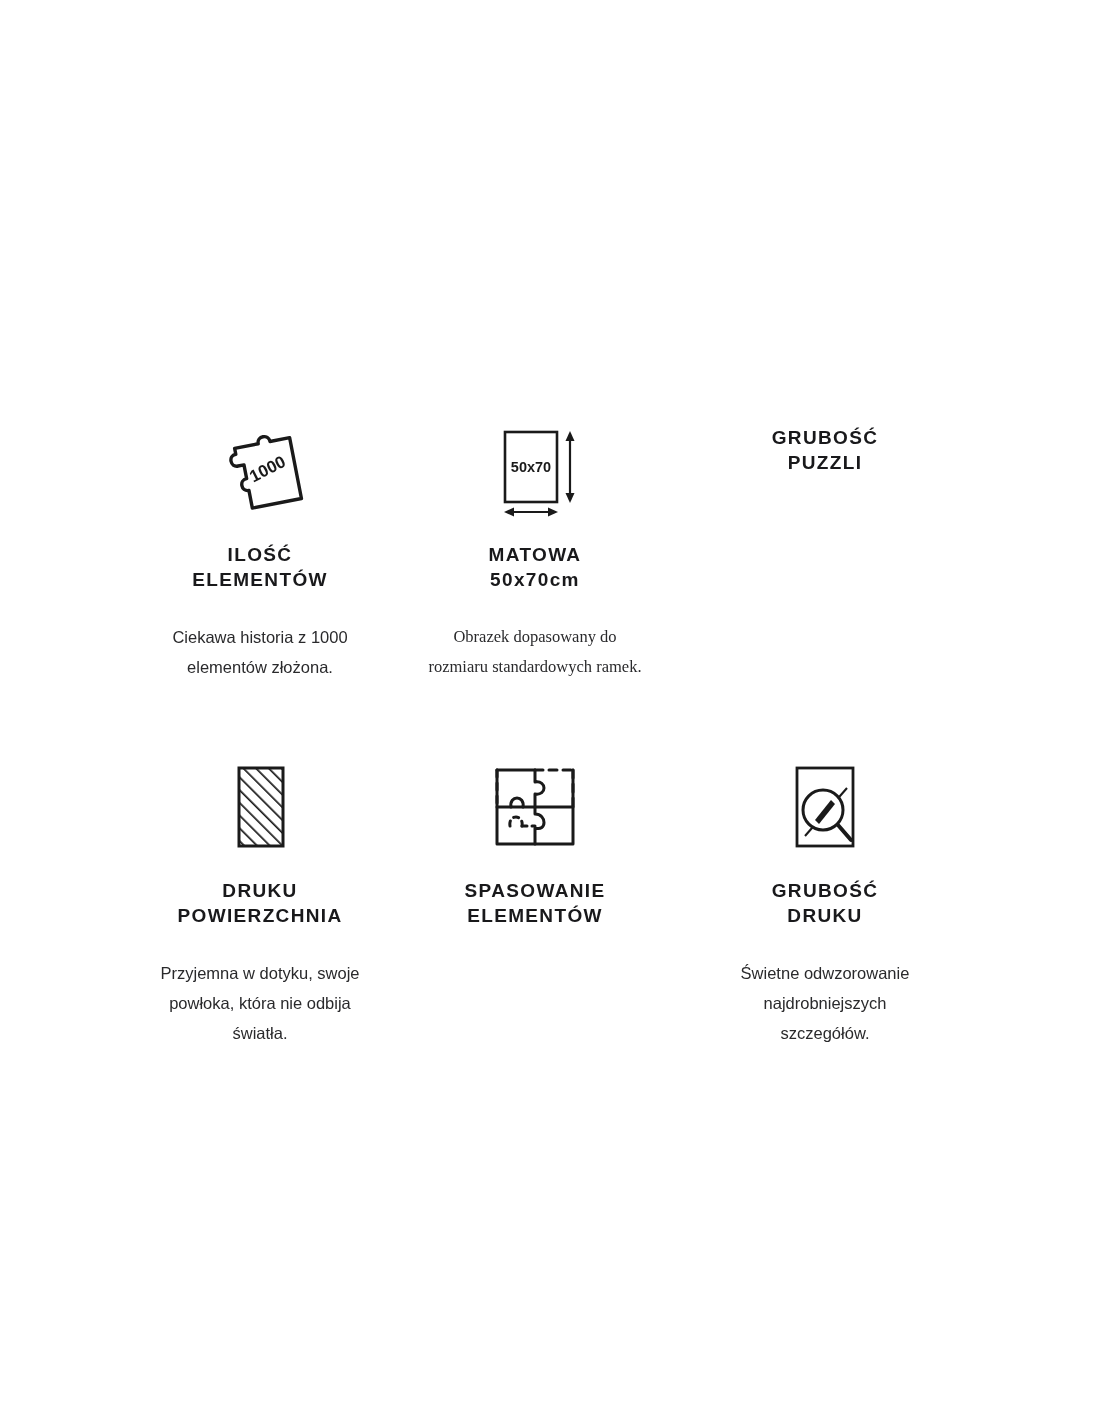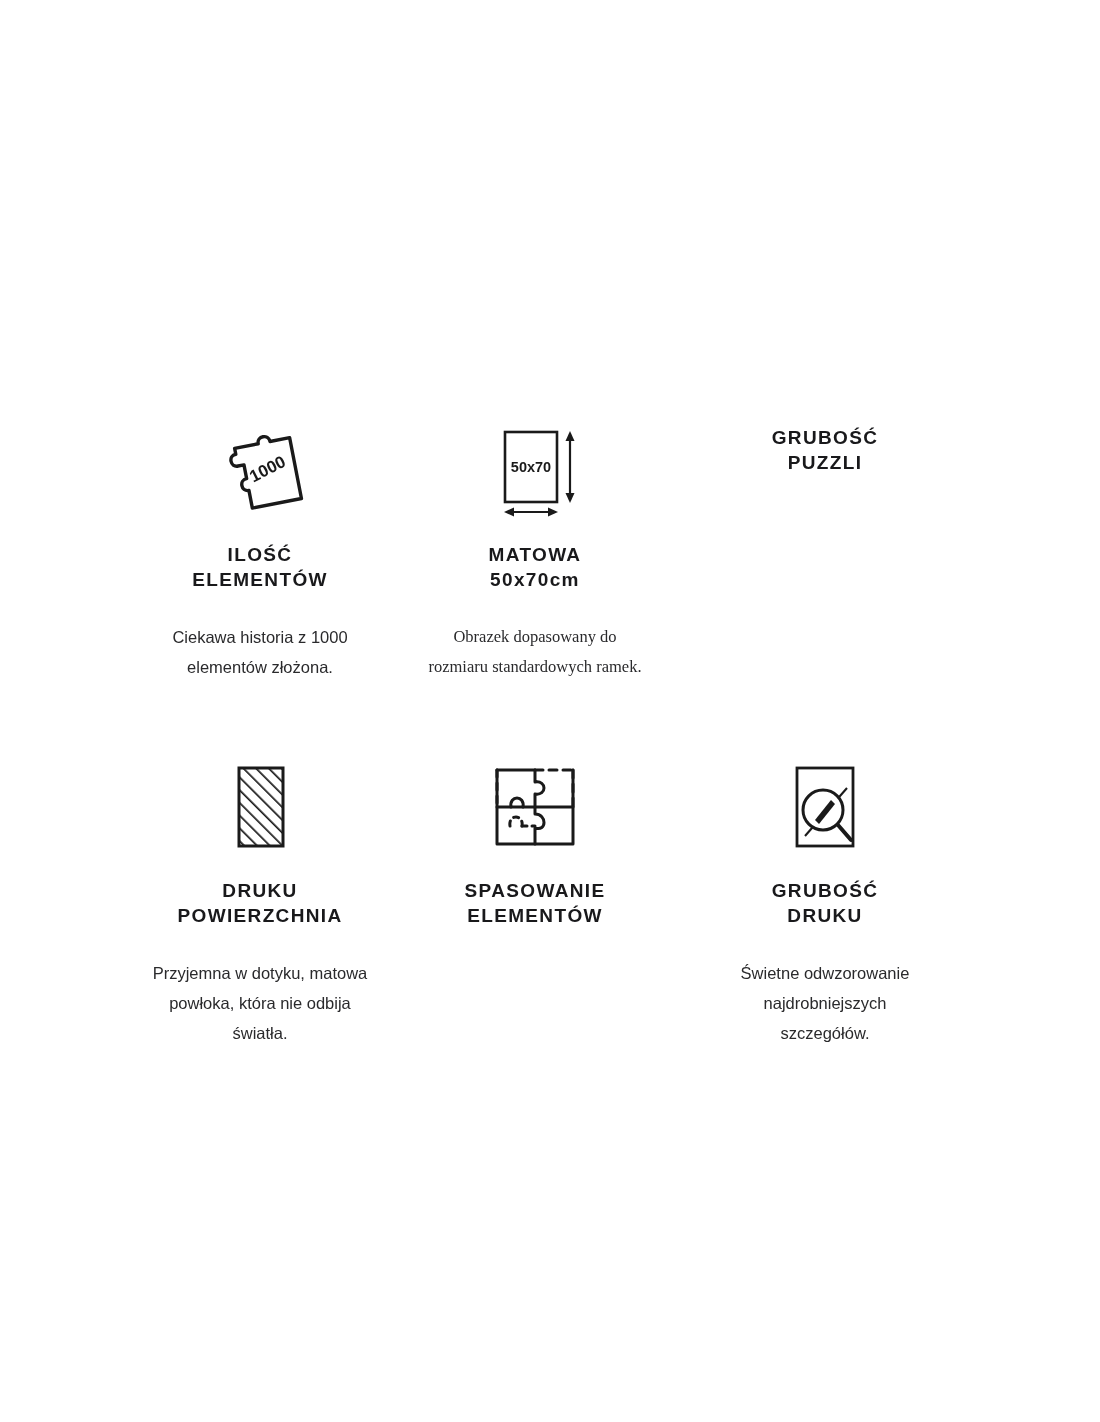--- a/index.html
+++ b/index.html
@@ -142,21 +142,21 @@
             <pattern id="hatch" patternUnits="userSpaceOnUse" width="9" height="9" patternTransform="rotate(-45)">
               <rect width="9" height="9" fill="#ffffff"></rect>
               <line x1="0" y1="0" x2="0" y2="9" stroke="#1a1a1a" stroke-width="3.4"></line>
             </pattern>
           </defs>
           <rect x="14" y="4" width="44" height="78" fill="url(#hatch)" stroke="#1a1a1a" stroke-width="3"></rect>
         </svg>
       </div>
       <div class="feature-title">DRUKU
 POWIERZCHNIA</div>
-      <div class="feature-desc">Przyjemna w dotyku, matowa powłoka, która nie odbija światła.</div>
+      <div class="feature-desc">Przyjemna w dotyku, swoje powłoka, która nie odbija światła.</div>
     </div>
 
     <div class="feature col-2 row-2">
       <div class="feature-icon">
         <svg width="92" height="88" viewBox="0 0 92 88" aria-hidden="true">
           <g fill="none" stroke="#1a1a1a" stroke-width="3" stroke-linecap="round" stroke-linejoin="round">
 
             <path d="M8 6 L8 80 L84 80 L84 6"></path>
 
             <path d="M8 6 L46 6"></path>

